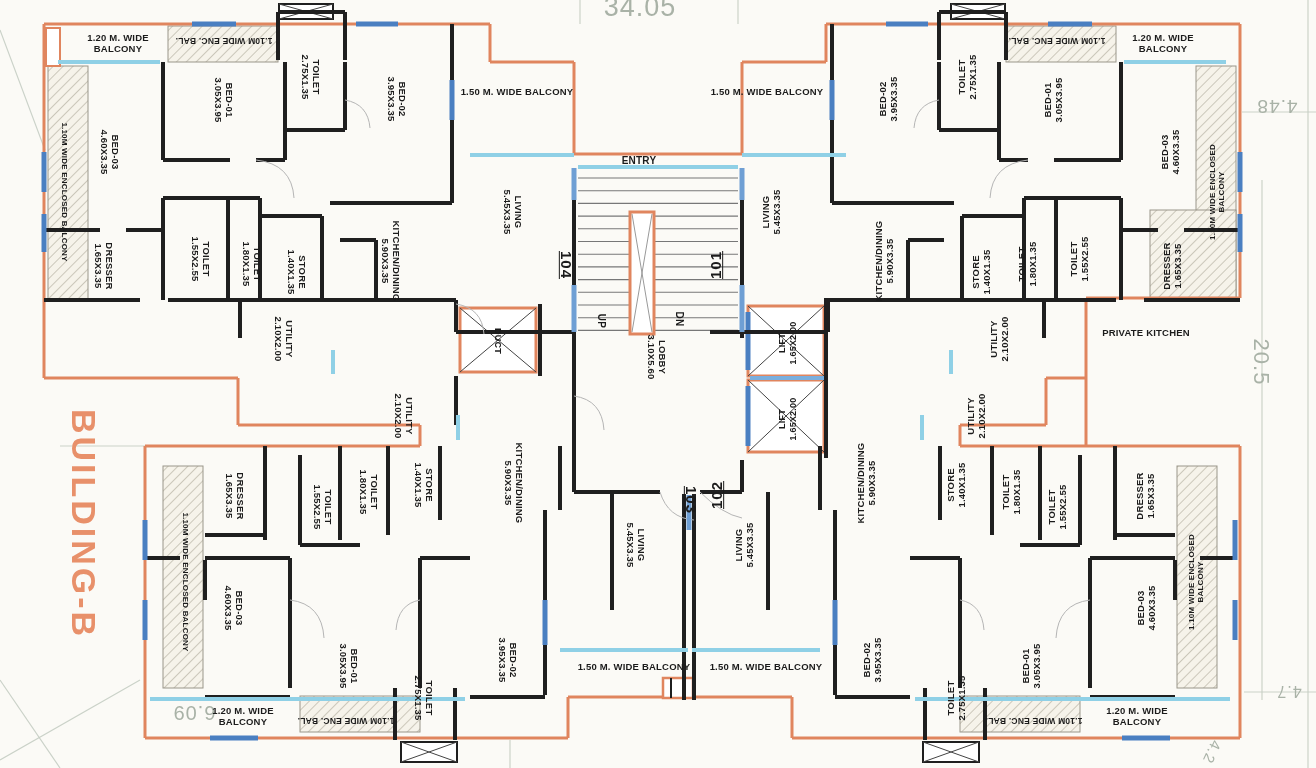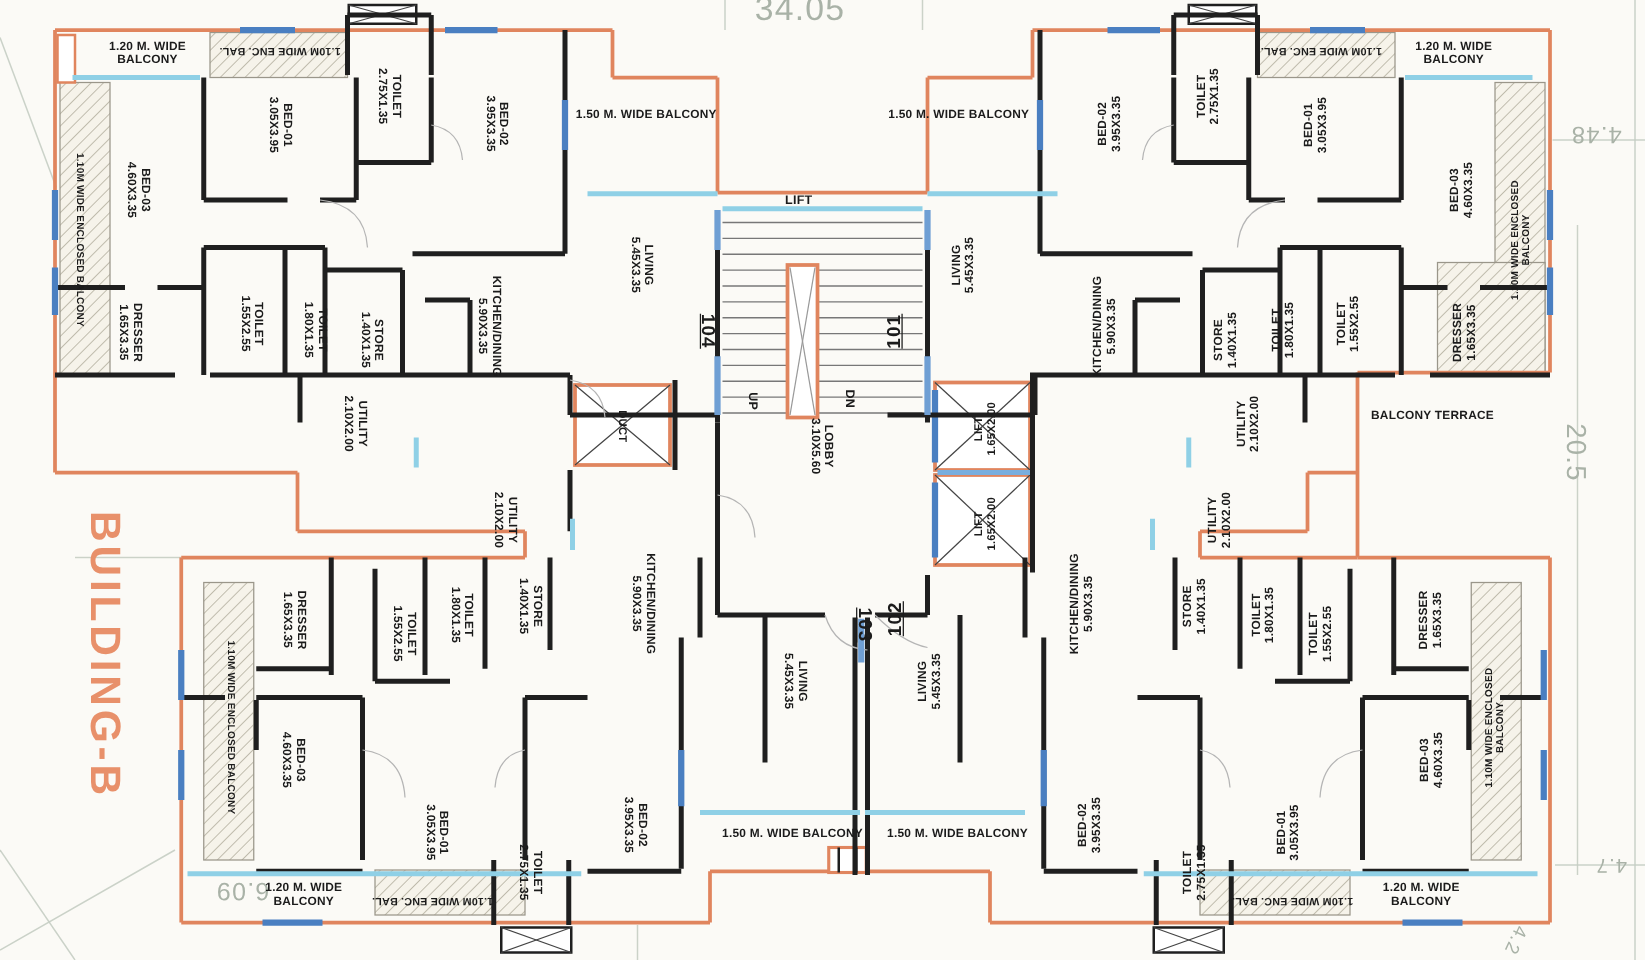--- a/index.html
+++ b/index.html
@@ -294,35 +294,35 @@
       </g>
   </svg>
   <div id="labels">
       <div class="lbl dim" style="left: 640px; top: 8px; font-size: 27px; transform: translate(-50%, -50%) rotate(0deg);">34.05</div>
       <div class="lbl dim" style="left: 1277px; top: 106px; font-size: 19px; transform: translate(-50%, -50%) rotate(180deg);">4.48</div>
       <div class="lbl dim" style="left: 1261px; top: 362px; font-size: 22px; transform: translate(-50%, -50%) rotate(90deg);">20.5</div>
       <div class="lbl dim" style="left: 1289px; top: 691px; font-size: 16px; transform: translate(-50%, -50%) rotate(180deg);">4.7</div>
       <div class="lbl dim" style="left: 194px; top: 712px; font-size: 20px; transform: translate(-50%, -50%) rotate(180deg);">6.09</div>
       <div class="lbl dim" style="left: 1212px; top: 752px; font-size: 15px; transform: translate(-50%, -50%) rotate(115deg);">4.2</div>
       <div class="lbl title" style="left: 84px; top: 524px; font-size: 34px; transform: translate(-50%, -50%) rotate(90deg);">BUILDING-B</div>
-      <div class="lbl" style="left: 639px; top: 161px; font-size: 10px; transform: translate(-50%, -50%) rotate(0deg);">LIFT</div>
+      <div class="lbl" style="left: 639px; top: 161px; font-size: 10px; transform: translate(-50%, -50%) rotate(0deg);">ENTRY</div>
       <div class="lbl" style="left: 601px; top: 321px; font-size: 10px; transform: translate(-50%, -50%) rotate(90deg);">UP</div>
       <div class="lbl" style="left: 679px; top: 319px; font-size: 10px; transform: translate(-50%, -50%) rotate(90deg);">DN</div>
       <div class="lbl" style="left: 657px; top: 357px; font-size: 9.5px; transform: translate(-50%, -50%) rotate(90deg);">LOBBY
 3.10X5.60</div>
       <div class="lbl" style="left: 498px; top: 341px; font-size: 9px; transform: translate(-50%, -50%) rotate(90deg);">DUCT</div>
       <div class="lbl" style="left: 788px; top: 343px; font-size: 9px; transform: translate(-50%, -50%) rotate(-90deg);">LIFT
 1.65X2.00</div>
       <div class="lbl" style="left: 788px; top: 419px; font-size: 9px; transform: translate(-50%, -50%) rotate(-90deg);">LIFT
 1.65X2.00</div>
       <div class="lbl unitnum" style="left: 566px; top: 265px; font-size: 15px; transform: translate(-50%, -50%) rotate(90deg);">104</div>
       <div class="lbl unitnum" style="left: 716px; top: 265px; font-size: 15px; transform: translate(-50%, -50%) rotate(-90deg);">101</div>
       <div class="lbl unitnum" style="left: 691px; top: 500px; font-size: 15px; transform: translate(-50%, -50%) rotate(90deg);">103</div>
       <div class="lbl unitnum" style="left: 717px; top: 495px; font-size: 15px; transform: translate(-50%, -50%) rotate(-90deg);">102</div>
-      <div class="lbl" style="left: 1146px; top: 333px; font-size: 9.5px; transform: translate(-50%, -50%) rotate(0deg);">BALCONY TERRACE</div>
+      <div class="lbl" style="left: 1146px; top: 333px; font-size: 9.5px; transform: translate(-50%, -50%) rotate(0deg);">PRIVATE KITCHEN</div>
       <div class="lbl" style="left: 118px; top: 43px; font-size: 9.5px; transform: translate(-50%, -50%) rotate(0deg);">1.20 M. WIDE
 BALCONY</div>
       <div class="lbl" style="left: 224px; top: 41px; font-size: 8.5px; transform: translate(-50%, -50%) rotate(180deg);">1.10M WIDE ENC. BAL.</div>
       <div class="lbl" style="left: 224px; top: 100px; font-size: 9.5px; transform: translate(-50%, -50%) rotate(90deg);">BED-01
 3.05X3.95</div>
       <div class="lbl" style="left: 311px; top: 77px; font-size: 9.5px; transform: translate(-50%, -50%) rotate(90deg);">TOILET
 2.75X1.35</div>
       <div class="lbl" style="left: 397px; top: 99px; font-size: 9.5px; transform: translate(-50%, -50%) rotate(90deg);">BED-02
 3.95X3.35</div>
       <div class="lbl" style="left: 110px; top: 152px; font-size: 9.5px; transform: translate(-50%, -50%) rotate(90deg);">BED-03

